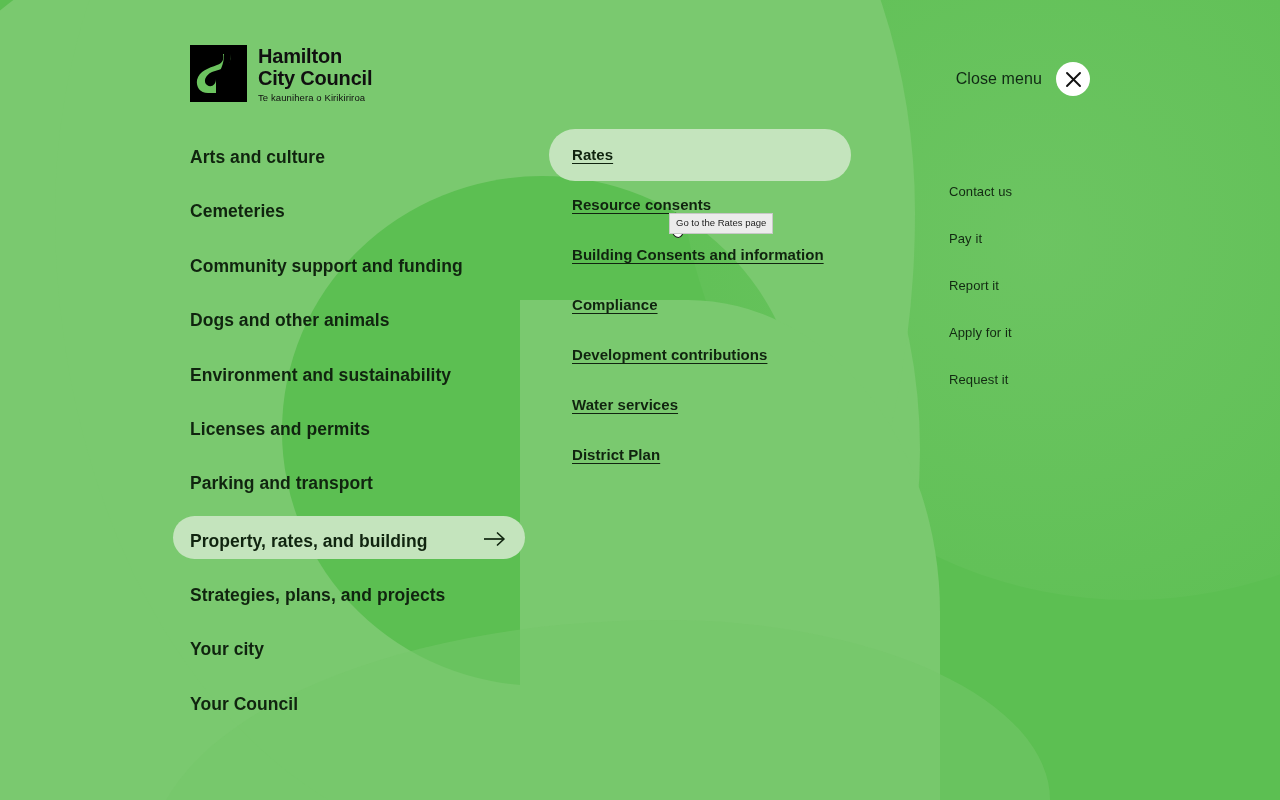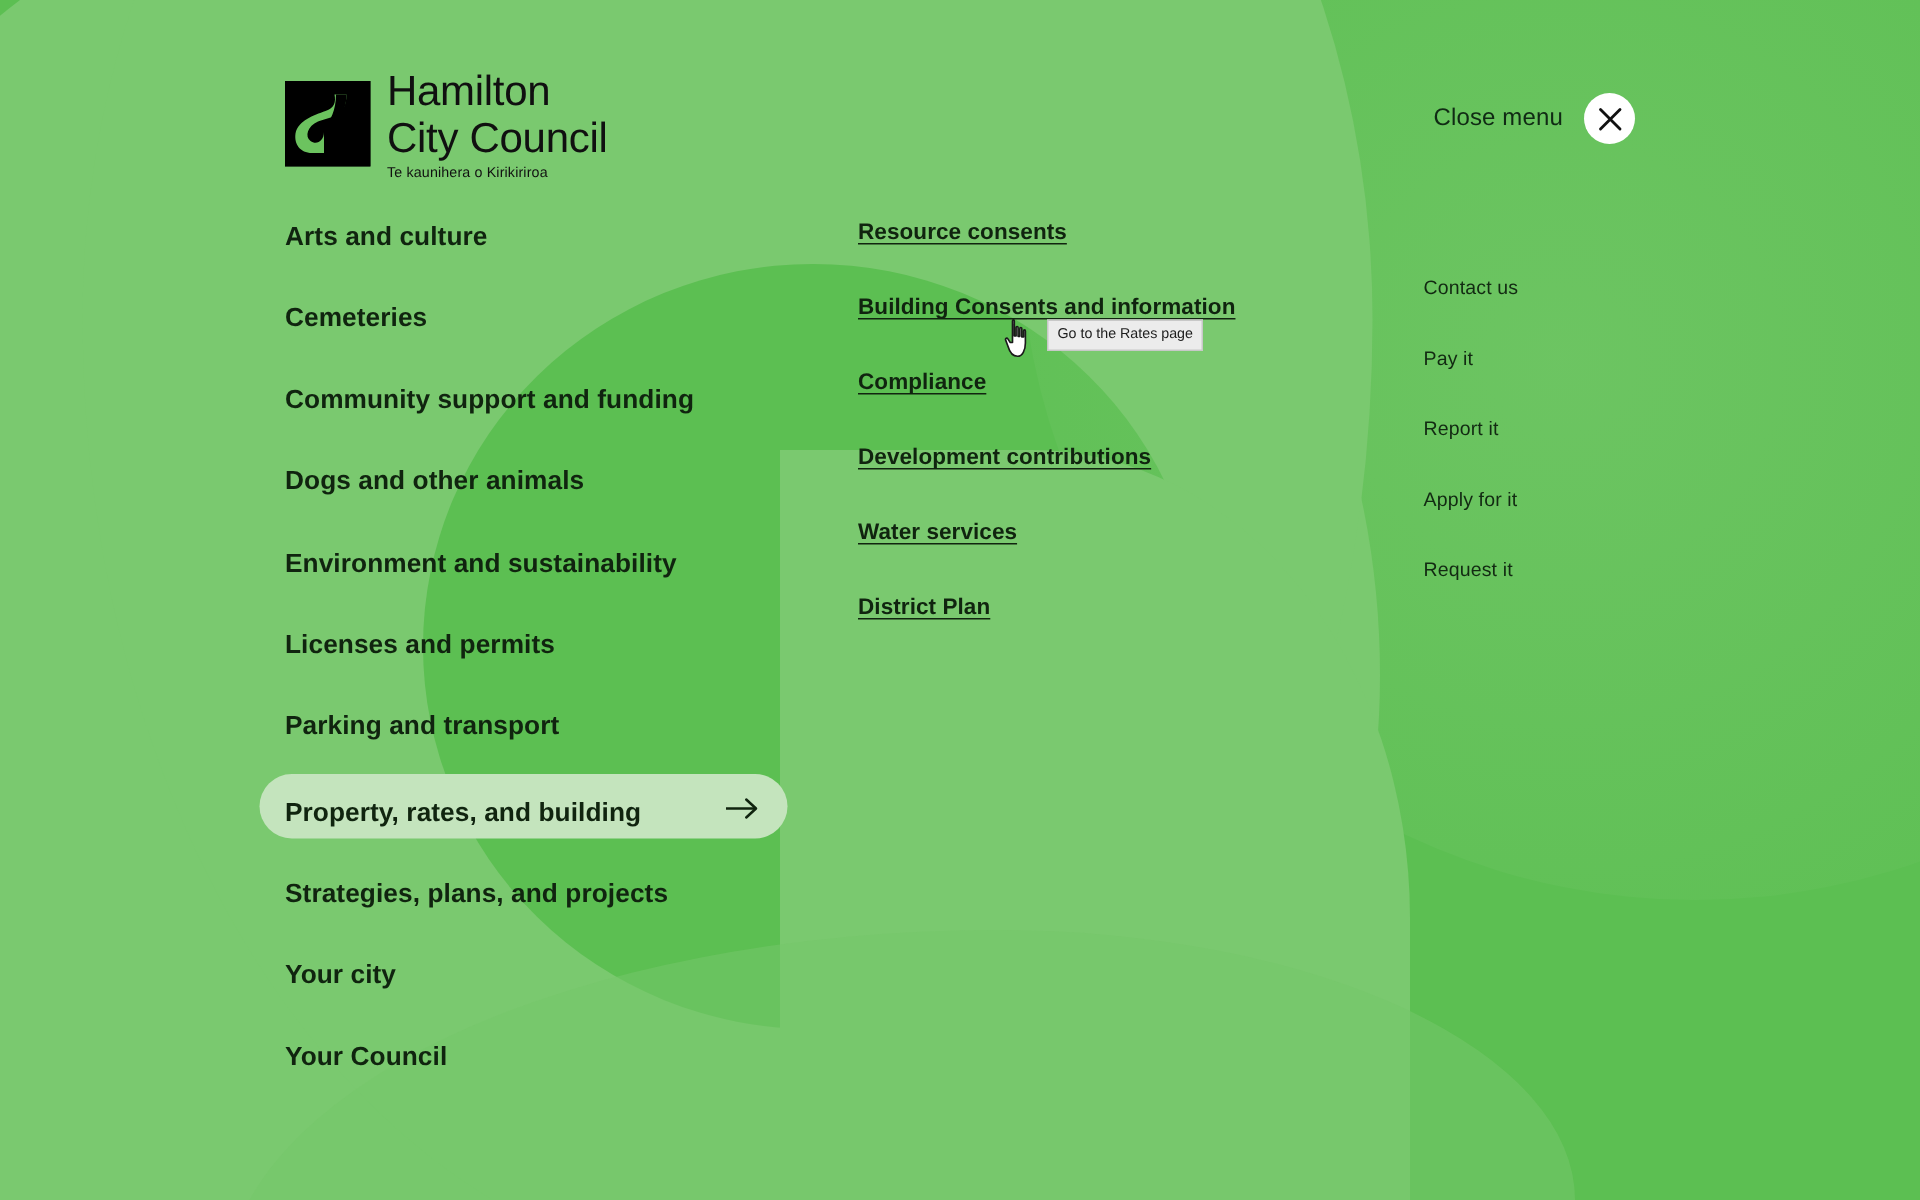--- a/index.html
+++ b/index.html
@@ -105,22 +105,22 @@
     display: block;
   }
 
   .logo-wordmark {
     display: flex;
     flex-direction: column;
     justify-content: center;
     line-height: 1;
   }
   .logo-line1, .logo-line2 {
-    font-size: 28px;
-    font-weight: 400;
+    font-size: 20px;
+    font-weight: 700;
     color: #101010;
     letter-spacing: -0.2px;
     line-height: 1.12;
   }
   .logo-line3 {
     font-size: 9.5px;
     font-weight: 400;
     color: #101010;
     margin-top: 3px;
     letter-spacing: .1px;
@@ -259,21 +259,21 @@
   }
 
   #hand-cursor-icon {
     position: absolute;
     left: 0;
     top: 0;
   }
 
   #cursor-tooltip {
     position: absolute;
-    left: 30px;
+    left: 1px;
     top: 1px;
     background: #ececec;
     border: 1px solid #c8c8c8;
     color: #1c1c1c;
     font-size: 9.5px;
     line-height: 1;
     padding: 4px 6px 5px;
     white-space: nowrap;
     font-family: "Liberation Sans", sans-serif;
   }
@@ -353,20 +353,21 @@
         </div>
         <div class="primary-item">
           <span class="primary-label">Your city</span>
         </div>
         <div class="primary-item">
           <span class="primary-label">Your Council</span>
         </div>
       </nav>
 
     <nav id="secondary-nav">
+        <a class="secondary-item is-hovered"><span class="secondary-label">Rates</span></a>
         <a class="secondary-item"><span class="secondary-label">Resource consents</span></a>
         <a class="secondary-item"><span class="secondary-label">Building Consents and information</span></a>
         <a class="secondary-item"><span class="secondary-label">Compliance</span></a>
         <a class="secondary-item"><span class="secondary-label">Development contributions</span></a>
         <a class="secondary-item"><span class="secondary-label">Water services</span></a>
         <a class="secondary-item"><span class="secondary-label">District Plan</span></a>
       </nav>
 
     <nav id="quick-links">
         <a class="quick-link">Contact us</a>

